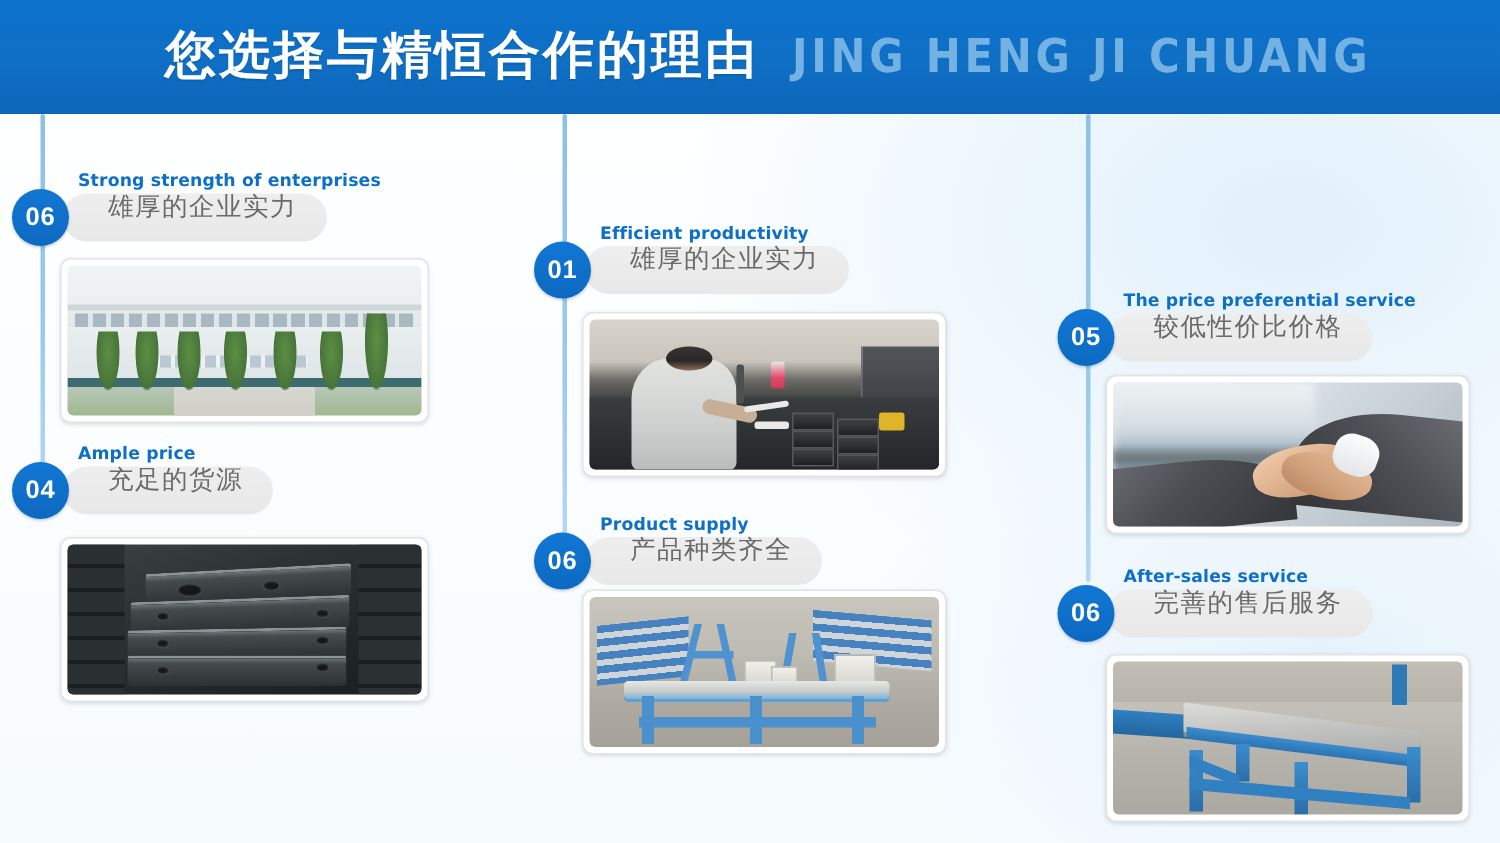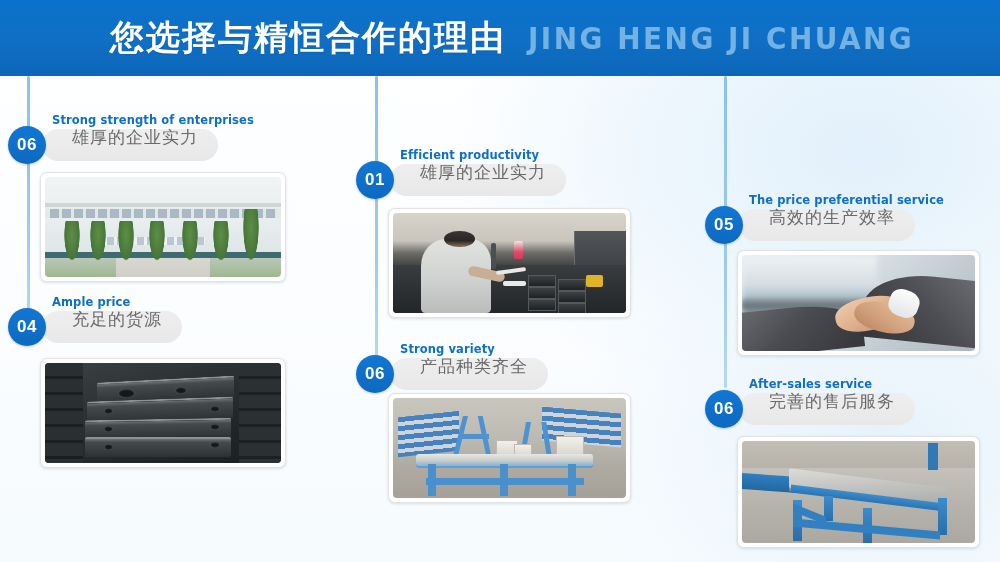--- a/index.html
+++ b/index.html
@@ -275,21 +275,21 @@
       <div class="blk" style="left:71%;top:90%;width:11%;height:10%;"></div>
       <div class="yel"></div>
     </div>
   </div>
 
   <div class="item" style="left:356px;top:355px;">
     <div class="cn-pill">
       <span>产品种类齐全</span>
     </div>
     <div class="badge">06</div>
-    <div class="en-cap">Strong variety</div>
+    <div class="en-cap">Product supply</div>
   </div>
   <div class="photo" style="left:388px;top:393px;width:243px;height:110px;">
     <div class="inner ph4">
       <div class="stackL"></div>
       <div class="stackR"></div>
       <div class="bracket" style="left:28%;top:18%;width:5px;height:40%;transform:skewX(-14deg);"></div>
       <div class="bracket" style="left:38%;top:18%;width:5px;height:40%;transform:skewX(12deg);"></div>
       <div class="bracket" style="left:29%;top:36%;width:12%;height:5px;"></div>
       <div class="bracket" style="left:56%;top:24%;width:5px;height:34%;transform:skewX(-10deg);"></div>
       <div class="bracket" style="left:65%;top:24%;width:5px;height:34%;transform:skewX(9deg);"></div>
@@ -299,21 +299,21 @@
       <div class="tabletop"></div>
       <div class="legv" style="left:15%;"></div>
       <div class="legv" style="left:46%;"></div>
       <div class="legv" style="left:75%;"></div>
       <div class="rail"></div>
     </div>
   </div>
 
   <div class="item" style="left:705px;top:206px;">
     <div class="cn-pill">
-      <span>高效的生产效率</span>
+      <span>较低性价比价格</span>
     </div>
     <div class="badge">05</div>
     <div class="en-cap">The price preferential service</div>
   </div>
   <div class="photo" style="left:737px;top:250px;width:243px;height:106px;">
     <div class="inner ph5">
       <div class="bgblur"></div>
       <div class="table"></div>
       <div class="sleeveL"></div>
       <div class="sleeveR"></div>

